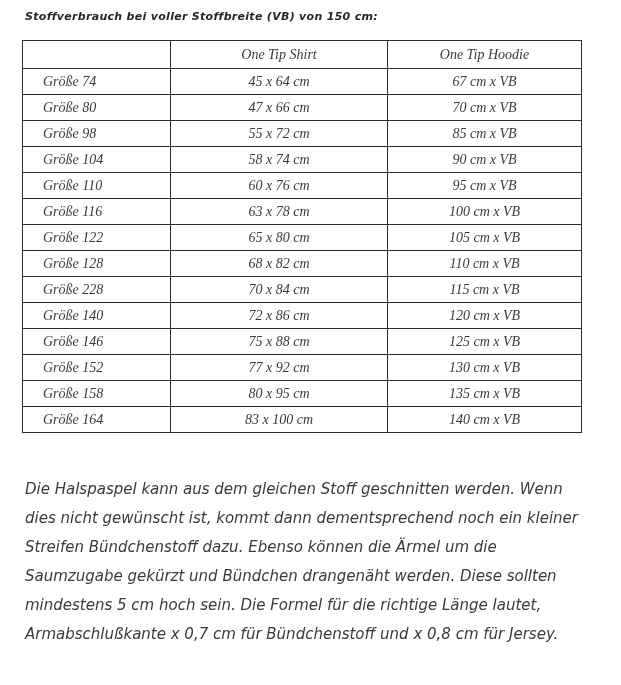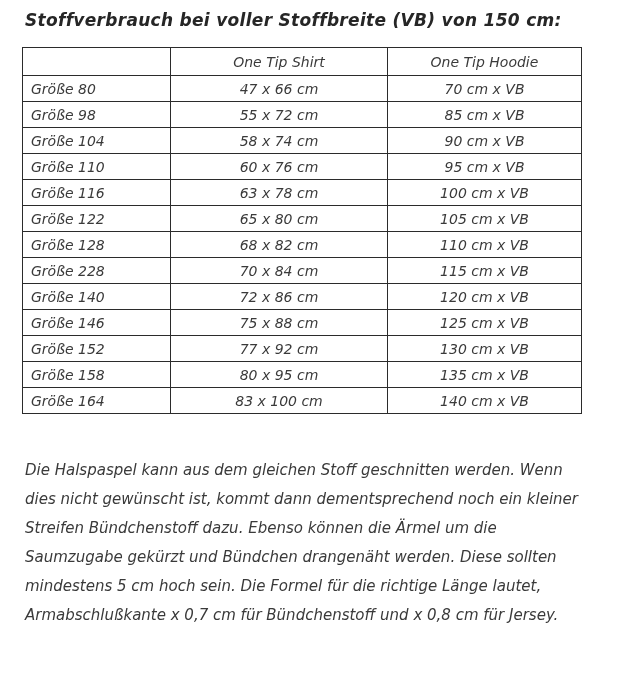--- a/index.html
+++ b/index.html
@@ -13,21 +13,21 @@
     font-family: "DejaVu Sans", sans-serif;
     color: #2f2f2f;
     overflow: hidden;
   }
   .page {
     padding: 8px 22px 0 22px;
     box-sizing: border-box;
     width: 621px;
   }
   .doc-title {
-    font-size: 17px;
+    font-size: 11px;
     font-weight: bold;
     font-style: italic;
     color: #262626;
     margin: 2px 0 0 3px;
     letter-spacing: 0.3px;
     white-space: nowrap;
   }
   table.size-table {
     border-collapse: collapse;
     table-layout: fixed;
@@ -36,26 +36,27 @@
     font-style: italic;
     font-size: 14px;
     color: #3a3a3a;
   }
   table.size-table col.c-size   { width: 148px; }
   table.size-table col.c-shirt  { width: 217px; }
   table.size-table col.c-hoodie { width: 194px; }
   table.size-table th,
   table.size-table td {
     border: 1px solid #2b2b2b;
-    padding: 2px 8px;
+    padding: 2px 20px;
     height: 21px;
     font-weight: normal;
     vertical-align: middle;
     white-space: nowrap;
     overflow: hidden;
+    font-family: Liberation Serif, serif;
   }
   table.size-table th { height: 23px; text-align: center; }
   td.size-cell   { text-align: left; }
   td.shirt-cell,
   td.hoodie-cell { text-align: center; }
   .notes {
     margin: 42px 0 0 3px;
     width: 572px;
     font-style: italic;
     font-size: 15px;
@@ -78,20 +79,25 @@
         <col class="c-hoodie">
     </colgroup>
     <thead>
       <tr>
         <th></th>
         <th>One Tip Shirt</th>
         <th>One Tip Hoodie</th>
       </tr>
     </thead>
     <tbody>
+      <tr>
+        <td class="size-cell">Größe 74</td>
+        <td class="shirt-cell">45 x 64 cm</td>
+        <td class="hoodie-cell">67 cm x VB</td>
+      </tr>
       <tr>
         <td class="size-cell">Größe 80</td>
         <td class="shirt-cell">47 x 66 cm</td>
         <td class="hoodie-cell">70 cm x VB</td>
       </tr>
       <tr>
         <td class="size-cell">Größe 98</td>
         <td class="shirt-cell">55 x 72 cm</td>
         <td class="hoodie-cell">85 cm x VB</td>
       </tr>

